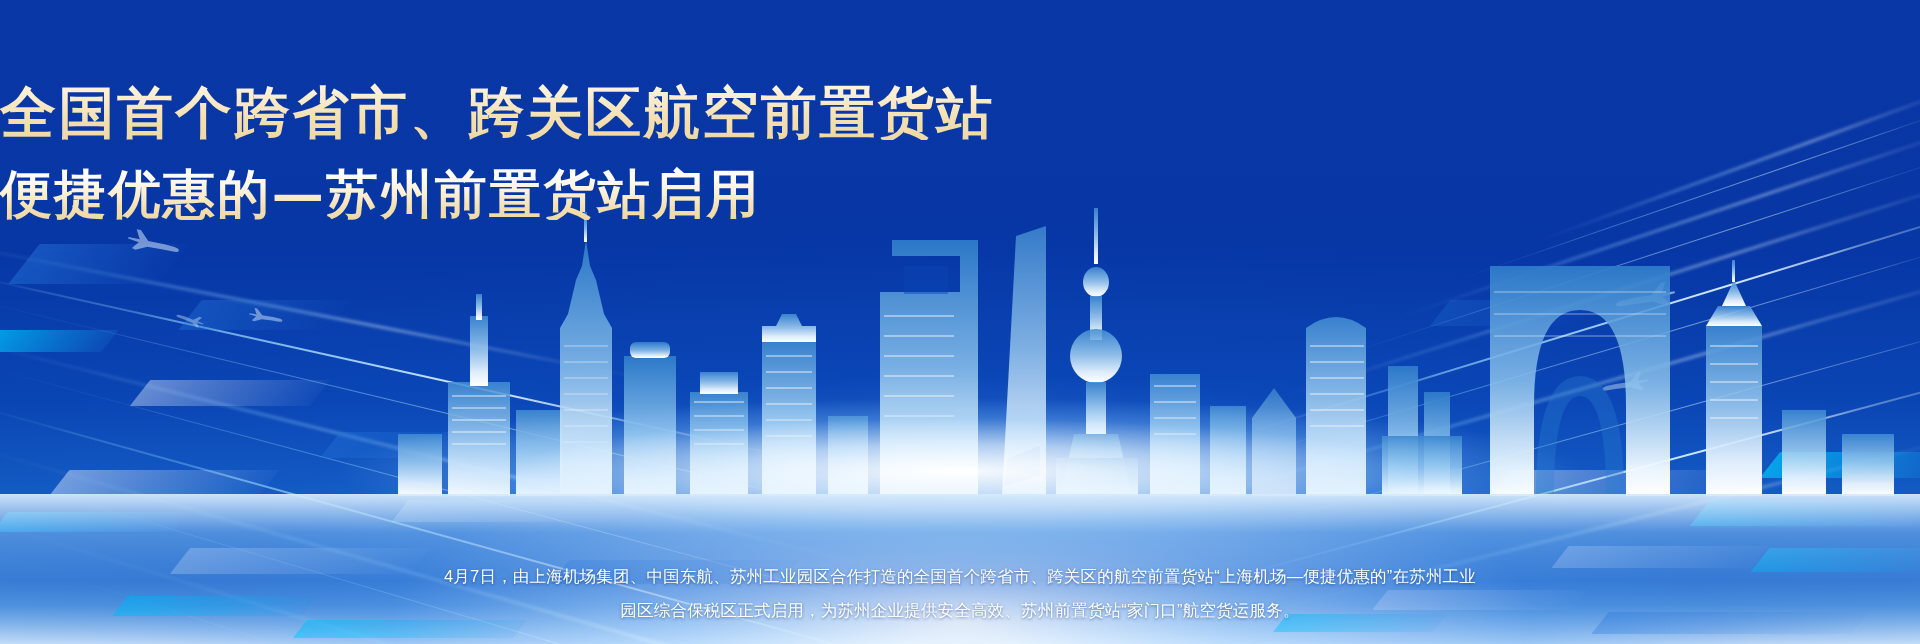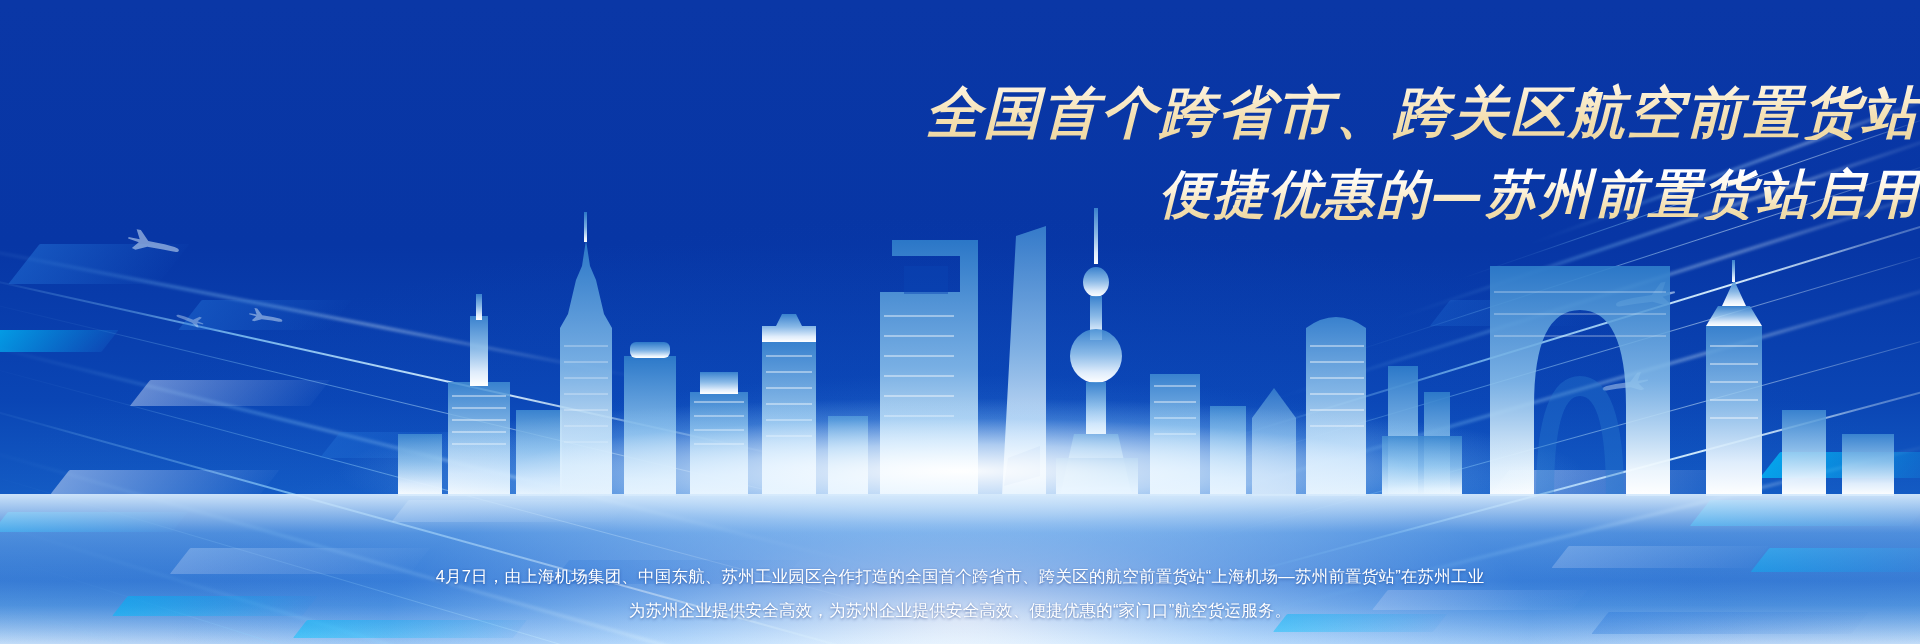--- a/index.html
+++ b/index.html
@@ -65,23 +65,22 @@
   .ground{
     position:absolute;left:0;right:0;bottom:0;height:150px;
     background:linear-gradient(180deg,rgba(214,234,252,.95) 0%,rgba(120,175,235,.55) 26%,rgba(26,90,200,.32) 58%,rgba(8,54,165,0) 100%);
     pointer-events:none;
   }
 
   
   .title-wrap{
     position:absolute;
     top:0;left:0;right:0;
-    text-align:right;
+    text-align:left;
     z-index:9;
-    font-style:italic;
   }
   .title-line{
     font-family:"DejaVu Serif","Liberation Serif",serif;
     font-weight:700;
     letter-spacing:.045em;
     line-height:1;
     background:linear-gradient(180deg,#ffffff 0%,#ffffff 42%,#fdf3dd 62%,#f3dfb0 85%,#eed8a4 100%);
     -webkit-background-clip:text;
     background-clip:text;
     color:transparent;
@@ -348,17 +347,17 @@
 
   <div class="ground-glow"></div>
   <div class="ground"></div>
 
   <div class="title-wrap">
     <div class="title-line title-1">全国首个跨省市、跨关区航空前置货站</div>
     <div class="title-line title-2">便捷优惠的—苏州前置货站启用</div>
   </div>
 
   <div class="caption">
-    <span class="cap-line">4月7日，由上海机场集团、中国东航、苏州工业园区合作打造的全国首个跨省市、跨关区的航空前置货站“上海机场—苏州前置货站”在苏州工业</span>
-    <span class="cap-line">为苏州企业提供安全高效，为苏州企业提供安全高效、便捷优惠的“家门口”航空货运服务。</span>
+    <span class="cap-line">4月7日，由上海机场集团、中国东航、苏州工业园区合作打造的全国首个跨省市、跨关区的航空前置货站“上海机场—便捷优惠的”在苏州工业</span>
+    <span class="cap-line">园区综合保税区正式启用，为苏州企业提供安全高效、苏州前置货站“家门口”航空货运服务。</span>
   </div>
 
 </div>
 
 </body></html>

